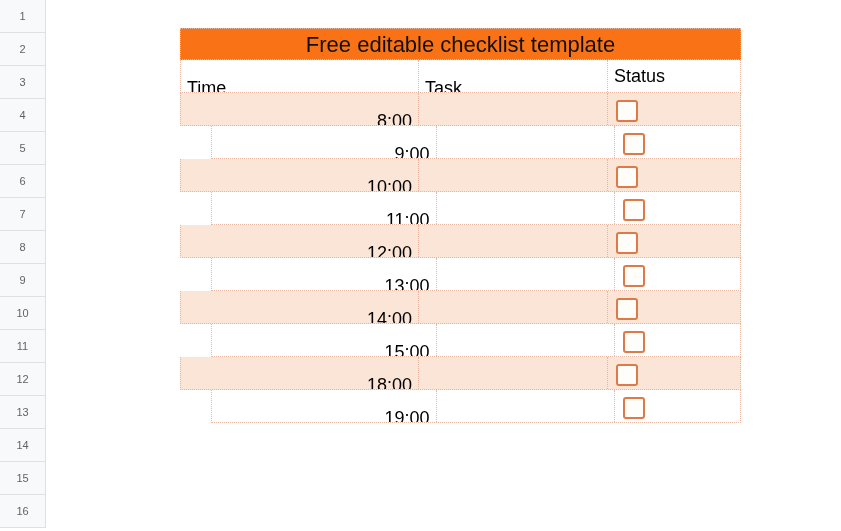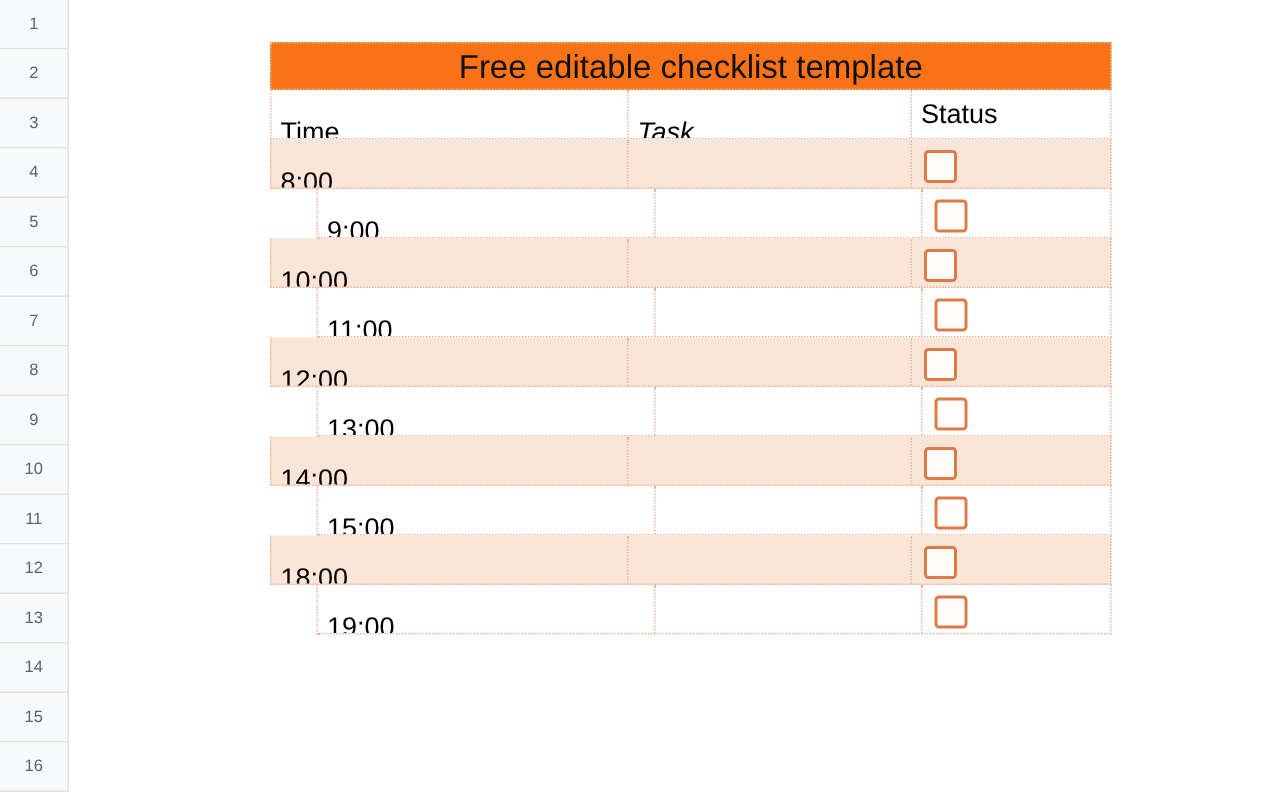--- a/index.html
+++ b/index.html
@@ -51,35 +51,36 @@
     border-right: 1px dotted #e8b6a0;
     border-bottom: 1px dotted #e8b6a0;
     background: #fff;
   }
   .tbl-row {
     display: flex;
     height: 33px;
     border-left: 1px dotted #e8b6a0;
     border-right: 1px dotted #e8b6a0;
     border-bottom: 1px dotted #e8b6a0;
+    text-align: right;
   }
   .tbl-row.alt { background: #fbe5d6; }
   .tbl-row.plain { background: #fff; margin-left: 31px; }
   .cell {
     padding: 12px 6px;
     font-size: 18px;
     line-height: 33px;
     color: #000;
     border-right: 1px dotted #e8b6a0;
     overflow: hidden;
     white-space: nowrap;
   }
   .cell:last-child { border-right: none; }
   .col-time   { width: 238px; }
-  .col-task   { width: 189px; font-style: italic; }
+  .col-task   { width: 189px; }
   .col-status { width: 132px; display: flex; align-items: center; }
   .hdr-row .cell { font-size: 18px; }
   .checkbox {
     width: 22px; height: 22px;
     border: 2px solid #de7a47;
     border-radius: 3px;
     background: #fffdfa;
     margin-left: 2px;
     margin-top: 4px;
     cursor: pointer;

